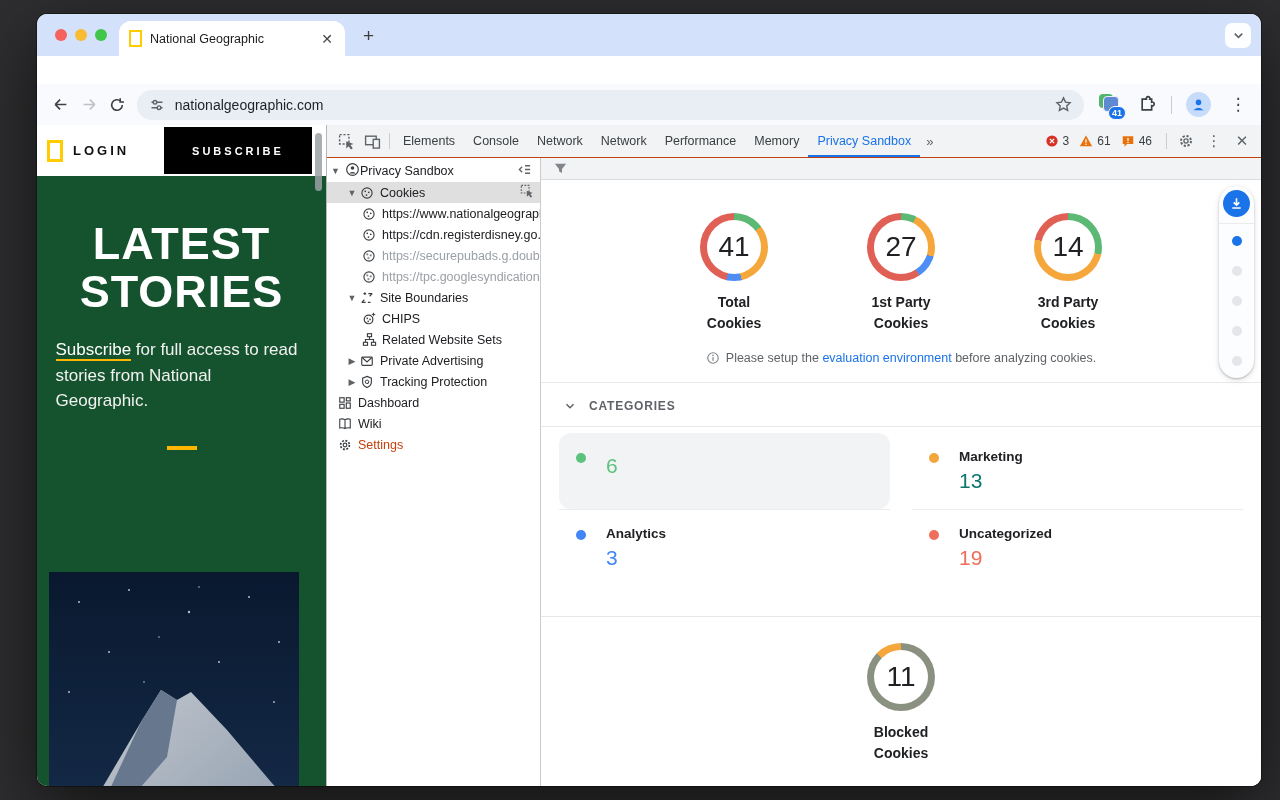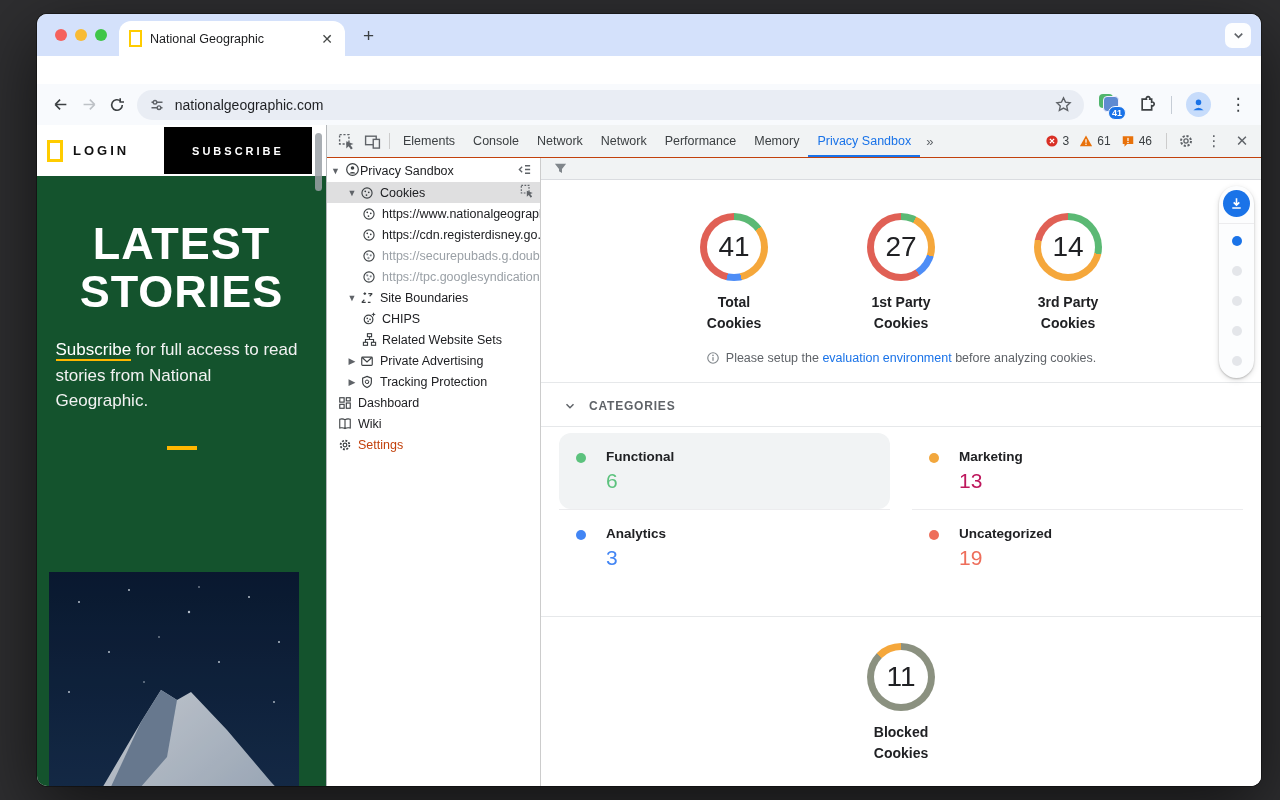--- a/index.html
+++ b/index.html
@@ -610,35 +610,34 @@
                   <use href="#i-chevdown"></use>
                 </svg>
               <span class="cat-title">CATEGORIES</span>
             </div>
             <div class="hdiv" style="margin-top:0"></div>
 
             <div class="cat-grid">
               <div class="cat-col">
                 <div class="cat-cell hl">
                   <span class="cat-dot" style="background: rgb(92, 194, 125);"></span>
-                  <div class="cat-name">Functional</div>
                   <div class="cat-count" style="color: rgb(92, 194, 125);">6</div>
                 </div>
                 <div class="cat-divider"></div>
                 <div class="cat-cell">
                   <span class="cat-dot" style="background: rgb(66, 133, 244);"></span>
                   <div class="cat-name">Analytics</div>
                   <div class="cat-count" style="color: rgb(66, 133, 244);">3</div>
                 </div>
               </div>
               <div class="cat-col">
                 <div class="cat-cell">
                   <span class="cat-dot" style="background: rgb(242, 167, 61);"></span>
                   <div class="cat-name">Marketing</div>
-                  <div class="cat-count" style="color: #be185d;">13</div>
+                  <div class="cat-count" style="color: #0f766e;">13</div>
                 </div>
                 <div class="cat-divider"></div>
                 <div class="cat-cell">
                   <span class="cat-dot" style="background: rgb(238, 110, 91);"></span>
                   <div class="cat-name">Uncategorized</div>
                   <div class="cat-count" style="color: rgb(238, 110, 91);">19</div>
                 </div>
               </div>
             </div>
 

